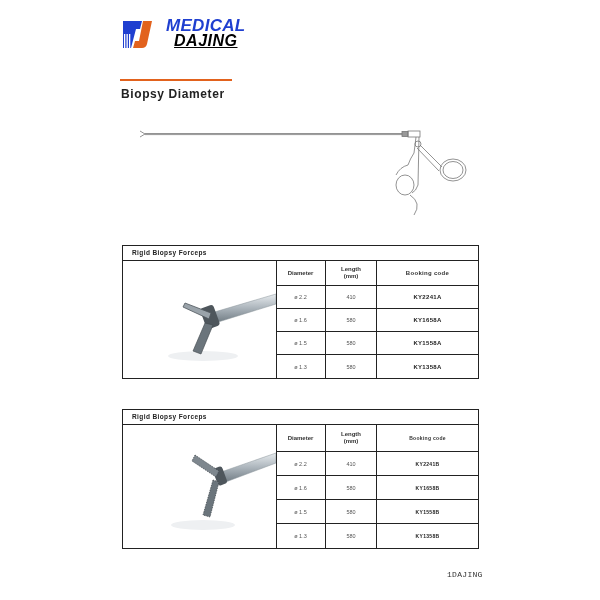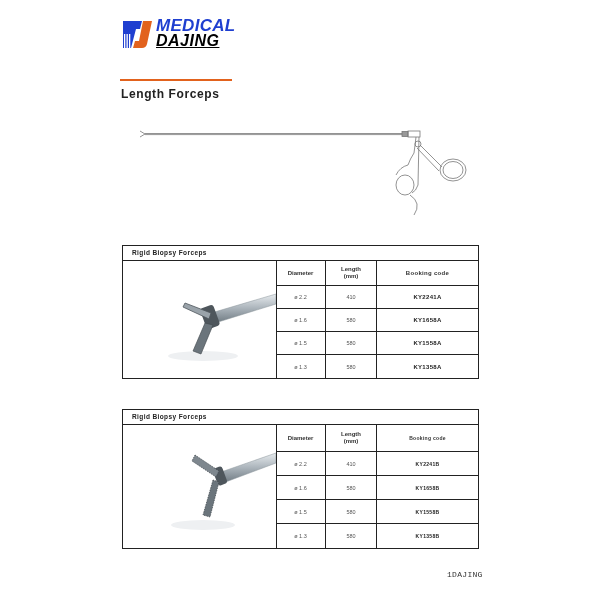--- a/index.html
+++ b/index.html
@@ -1,19 +1,19 @@
 <!DOCTYPE html>
 <html><head>
 <meta charset="utf-8">
 <style>
   html, body { margin:0; padding:0; background:#ffffff; }
   body { width:600px; height:600px; position:relative; overflow:hidden; font-family:"Liberation Sans", sans-serif; color:#222; }
   .logo { position:absolute; left:122px; top:18px; width:140px; height:32px; }
   .logo-mark { position:absolute; left:0; top:0; width:32px; height:32px; }
-  .logo-text { position:absolute; left:34px; top:0; font-style:italic; font-weight:bold; line-height:15px; }
+  .logo-text { position:absolute; left:44px; top:0; font-style:italic; font-weight:bold; line-height:15px;text-align:center; }
   .logo-text .l1 { color:#1f3fd0; font-size:17px; letter-spacing:0.3px; }
   .logo-text .l2 { color:#000000; font-size:16px; letter-spacing:0.5px;text-decoration:underline; }
   .orange-rule { position:absolute; left:120px; top:79px; width:112px; height:2px; background:#e2621d; }
   .title { position:absolute; left:121px; top:87px; font-size:12px; font-weight:bold; letter-spacing:0.6px; color:#222; }
   .instrument { position:absolute; left:140px; top:125px; width:345px; height:92px; }
   .tbl { position:absolute; left:122px; width:357px; border:1px solid #222; box-sizing:border-box; }
   .tbl.t1 { top:245px; height:134px; }
   .tbl.t2 { top:409px; height:140px; }
   .tbl-head { height:14px; border-bottom:1px solid #222; font-size:6.5px; font-weight:bold; padding-left:9px; line-height:14px; letter-spacing:0.4px; }
   .tbl-body { position:absolute; left:0; top:15px; right:0; bottom:0; }
@@ -44,21 +44,21 @@
     <rect x="7" y="16" width="1.3" height="14" fill="#fff"></rect>
     <path d="M21 3 H30 L25 26 Q24 30 20 30 H11 L13 23 H17 Z" fill="#e2621d"></path>
   </svg>
   <div class="logo-text">
     <div class="l1">MEDICAL</div>
     <div class="l2">DAJING</div>
   </div>
 </div>
 
 <div class="orange-rule"></div>
-<div class="title">Length Forceps</div>
+<div class="title">Biopsy Diameter</div>
 
 <svg class="instrument" viewBox="0 0 345 92">
   <g fill="none" stroke="#777" stroke-width="0.8">
     <path d="M0 6 L5 9 L0 12"></path>
     <line x1="5" y1="8.5" x2="262" y2="8.5"></line>
     <line x1="5" y1="9.6" x2="262" y2="9.6"></line>
     <rect x="262" y="6.5" width="6" height="5" fill="#999"></rect>
     <rect x="268" y="6" width="12" height="6"></rect>
     <path d="M276 12 L274 28 Q270 34 268 40 Q260 42 256 50"></path>
     <path d="M279 12 L278 60 Q276 66 272 68"></path>

